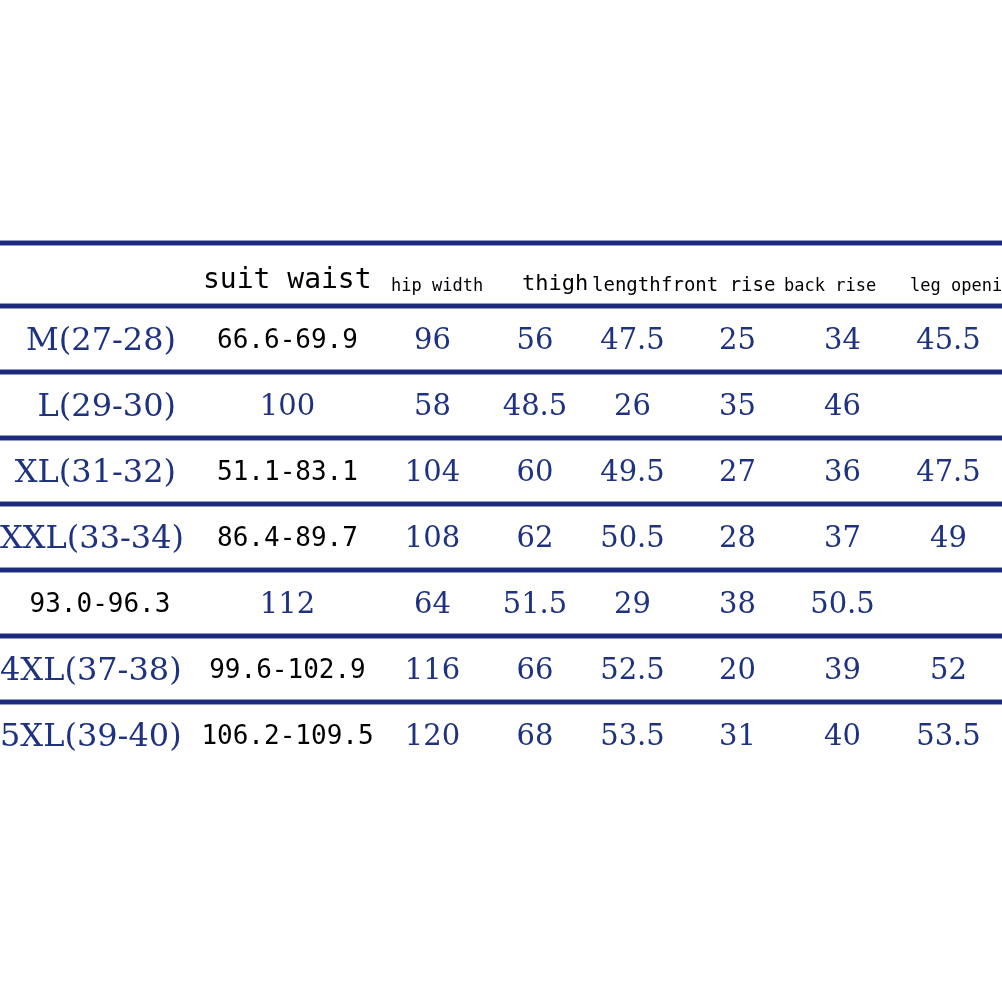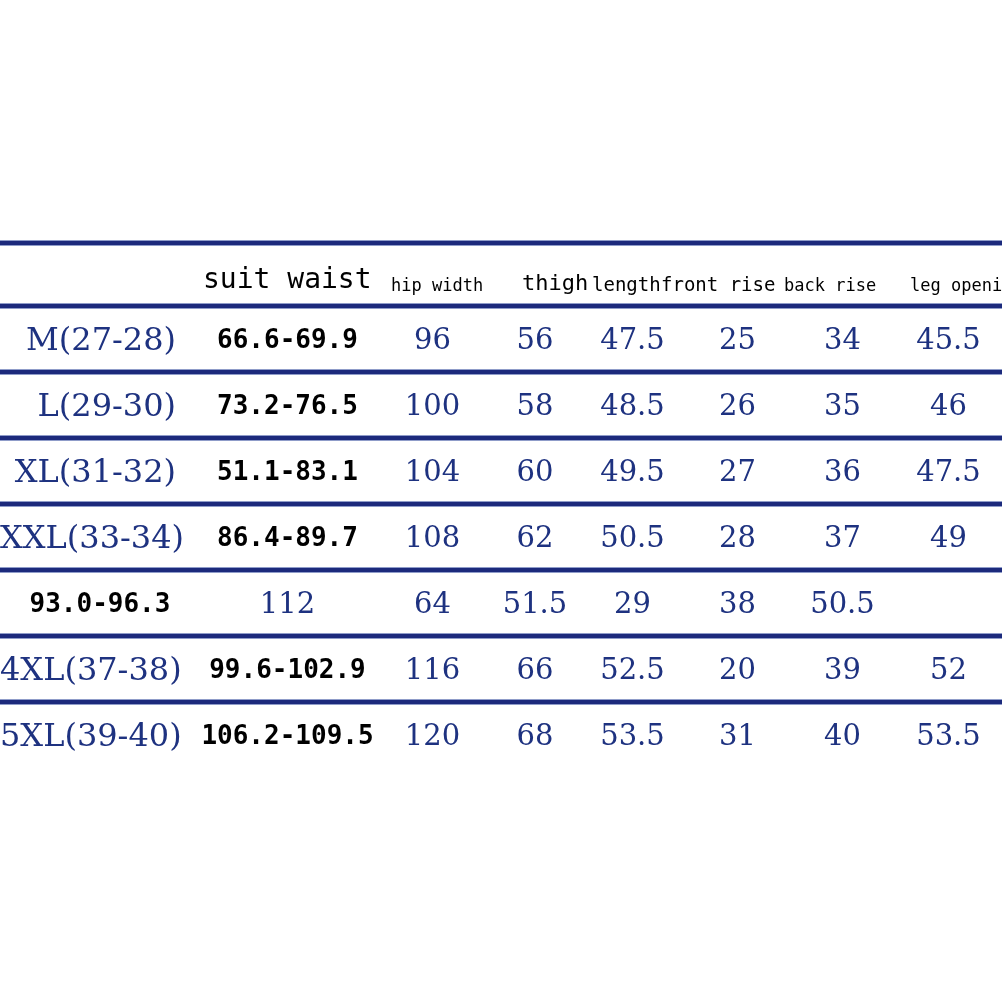--- a/index.html
+++ b/index.html
@@ -64,21 +64,20 @@
   }
   .cell.size {
     font-size: 32px;
     text-align: right;
     padding-right: 24px;
   }
   .cell.waist {
     font-family: "DejaVu Sans Mono", monospace;
     color: var(--ink);
     font-size: 26px;
-    font-weight: bold;
   }
 </style>
 </head>
 <body>
 
 <div class="page">
   <div class="size-table">
     <div class="rule"></div>
     <div class="header-row">
       <span class="h h-suit-waist">suit waist</span>
@@ -97,21 +96,20 @@
           <span class="cell num">96</span>
           <span class="cell num">56</span>
           <span class="cell num">47.5</span>
           <span class="cell num">25</span>
           <span class="cell num">34</span>
           <span class="cell num">45.5</span>
         </div>
         <div class="rule"></div>
         <div class="row">
           <span class="cell size">L(29-30)</span>
-          <span class="cell waist">73.2-76.5</span>
           <span class="cell num">100</span>
           <span class="cell num">58</span>
           <span class="cell num">48.5</span>
           <span class="cell num">26</span>
           <span class="cell num">35</span>
           <span class="cell num">46</span>
         </div>
         <div class="rule"></div>
         <div class="row">
           <span class="cell size">XL(31-32)</span>

